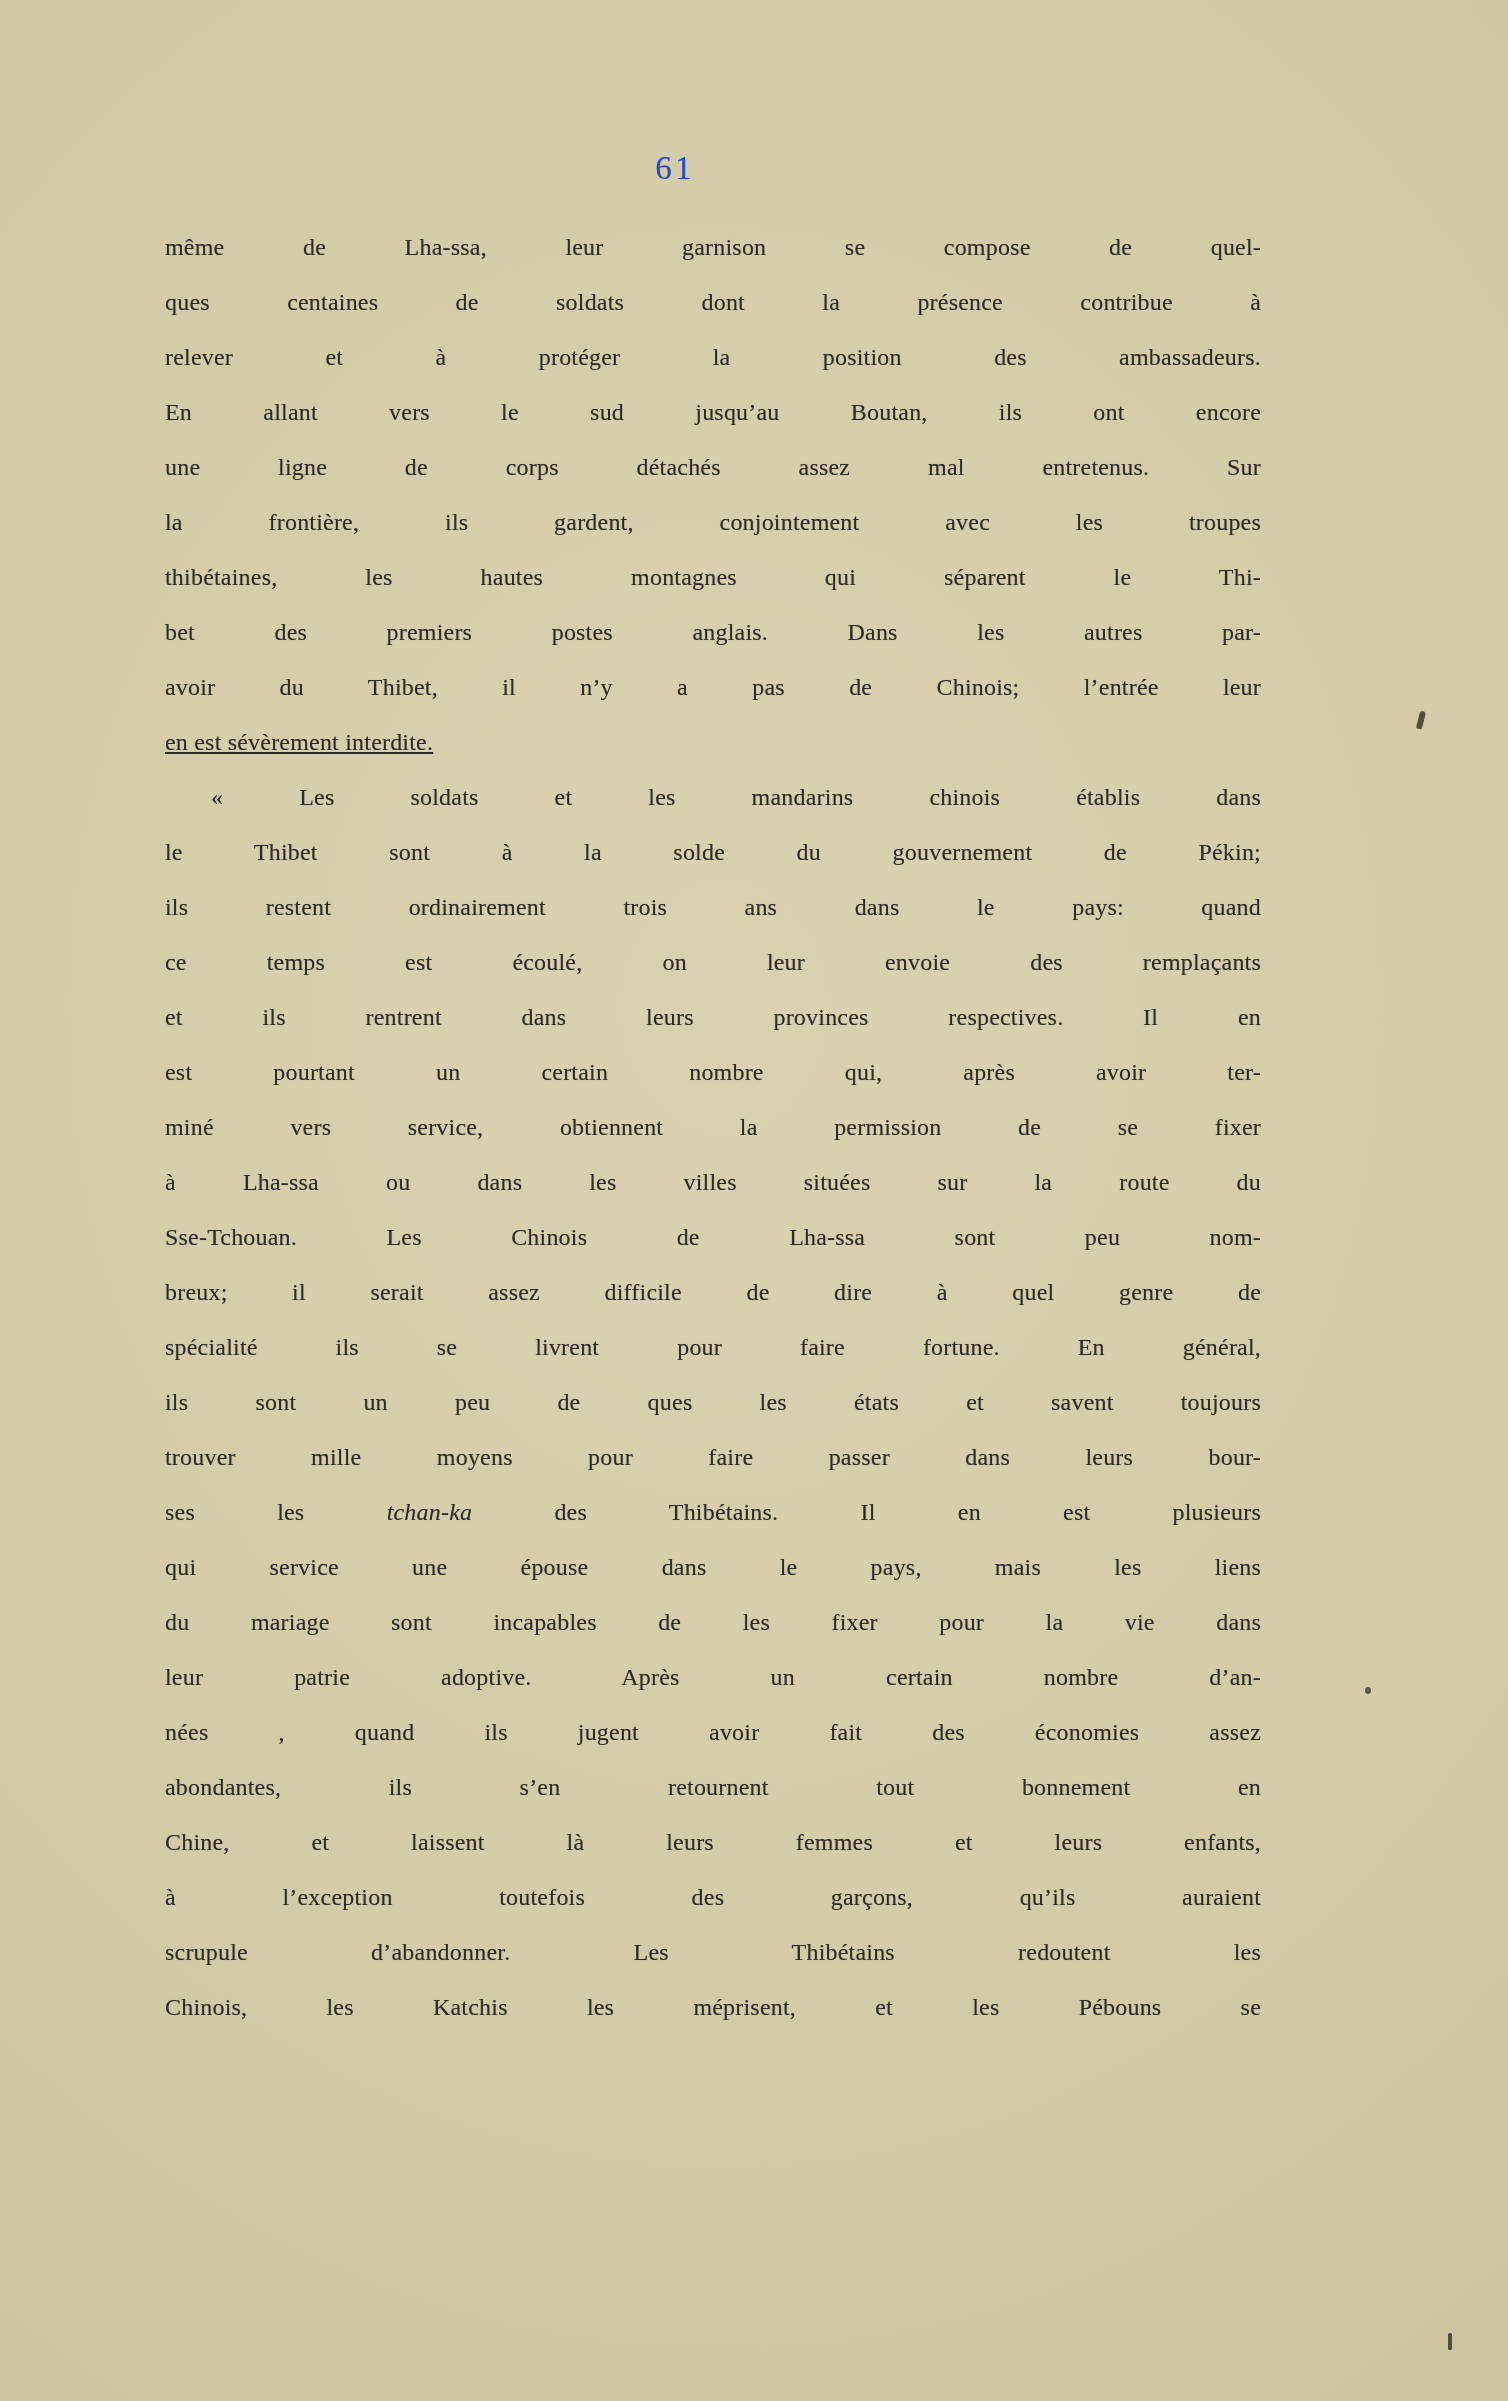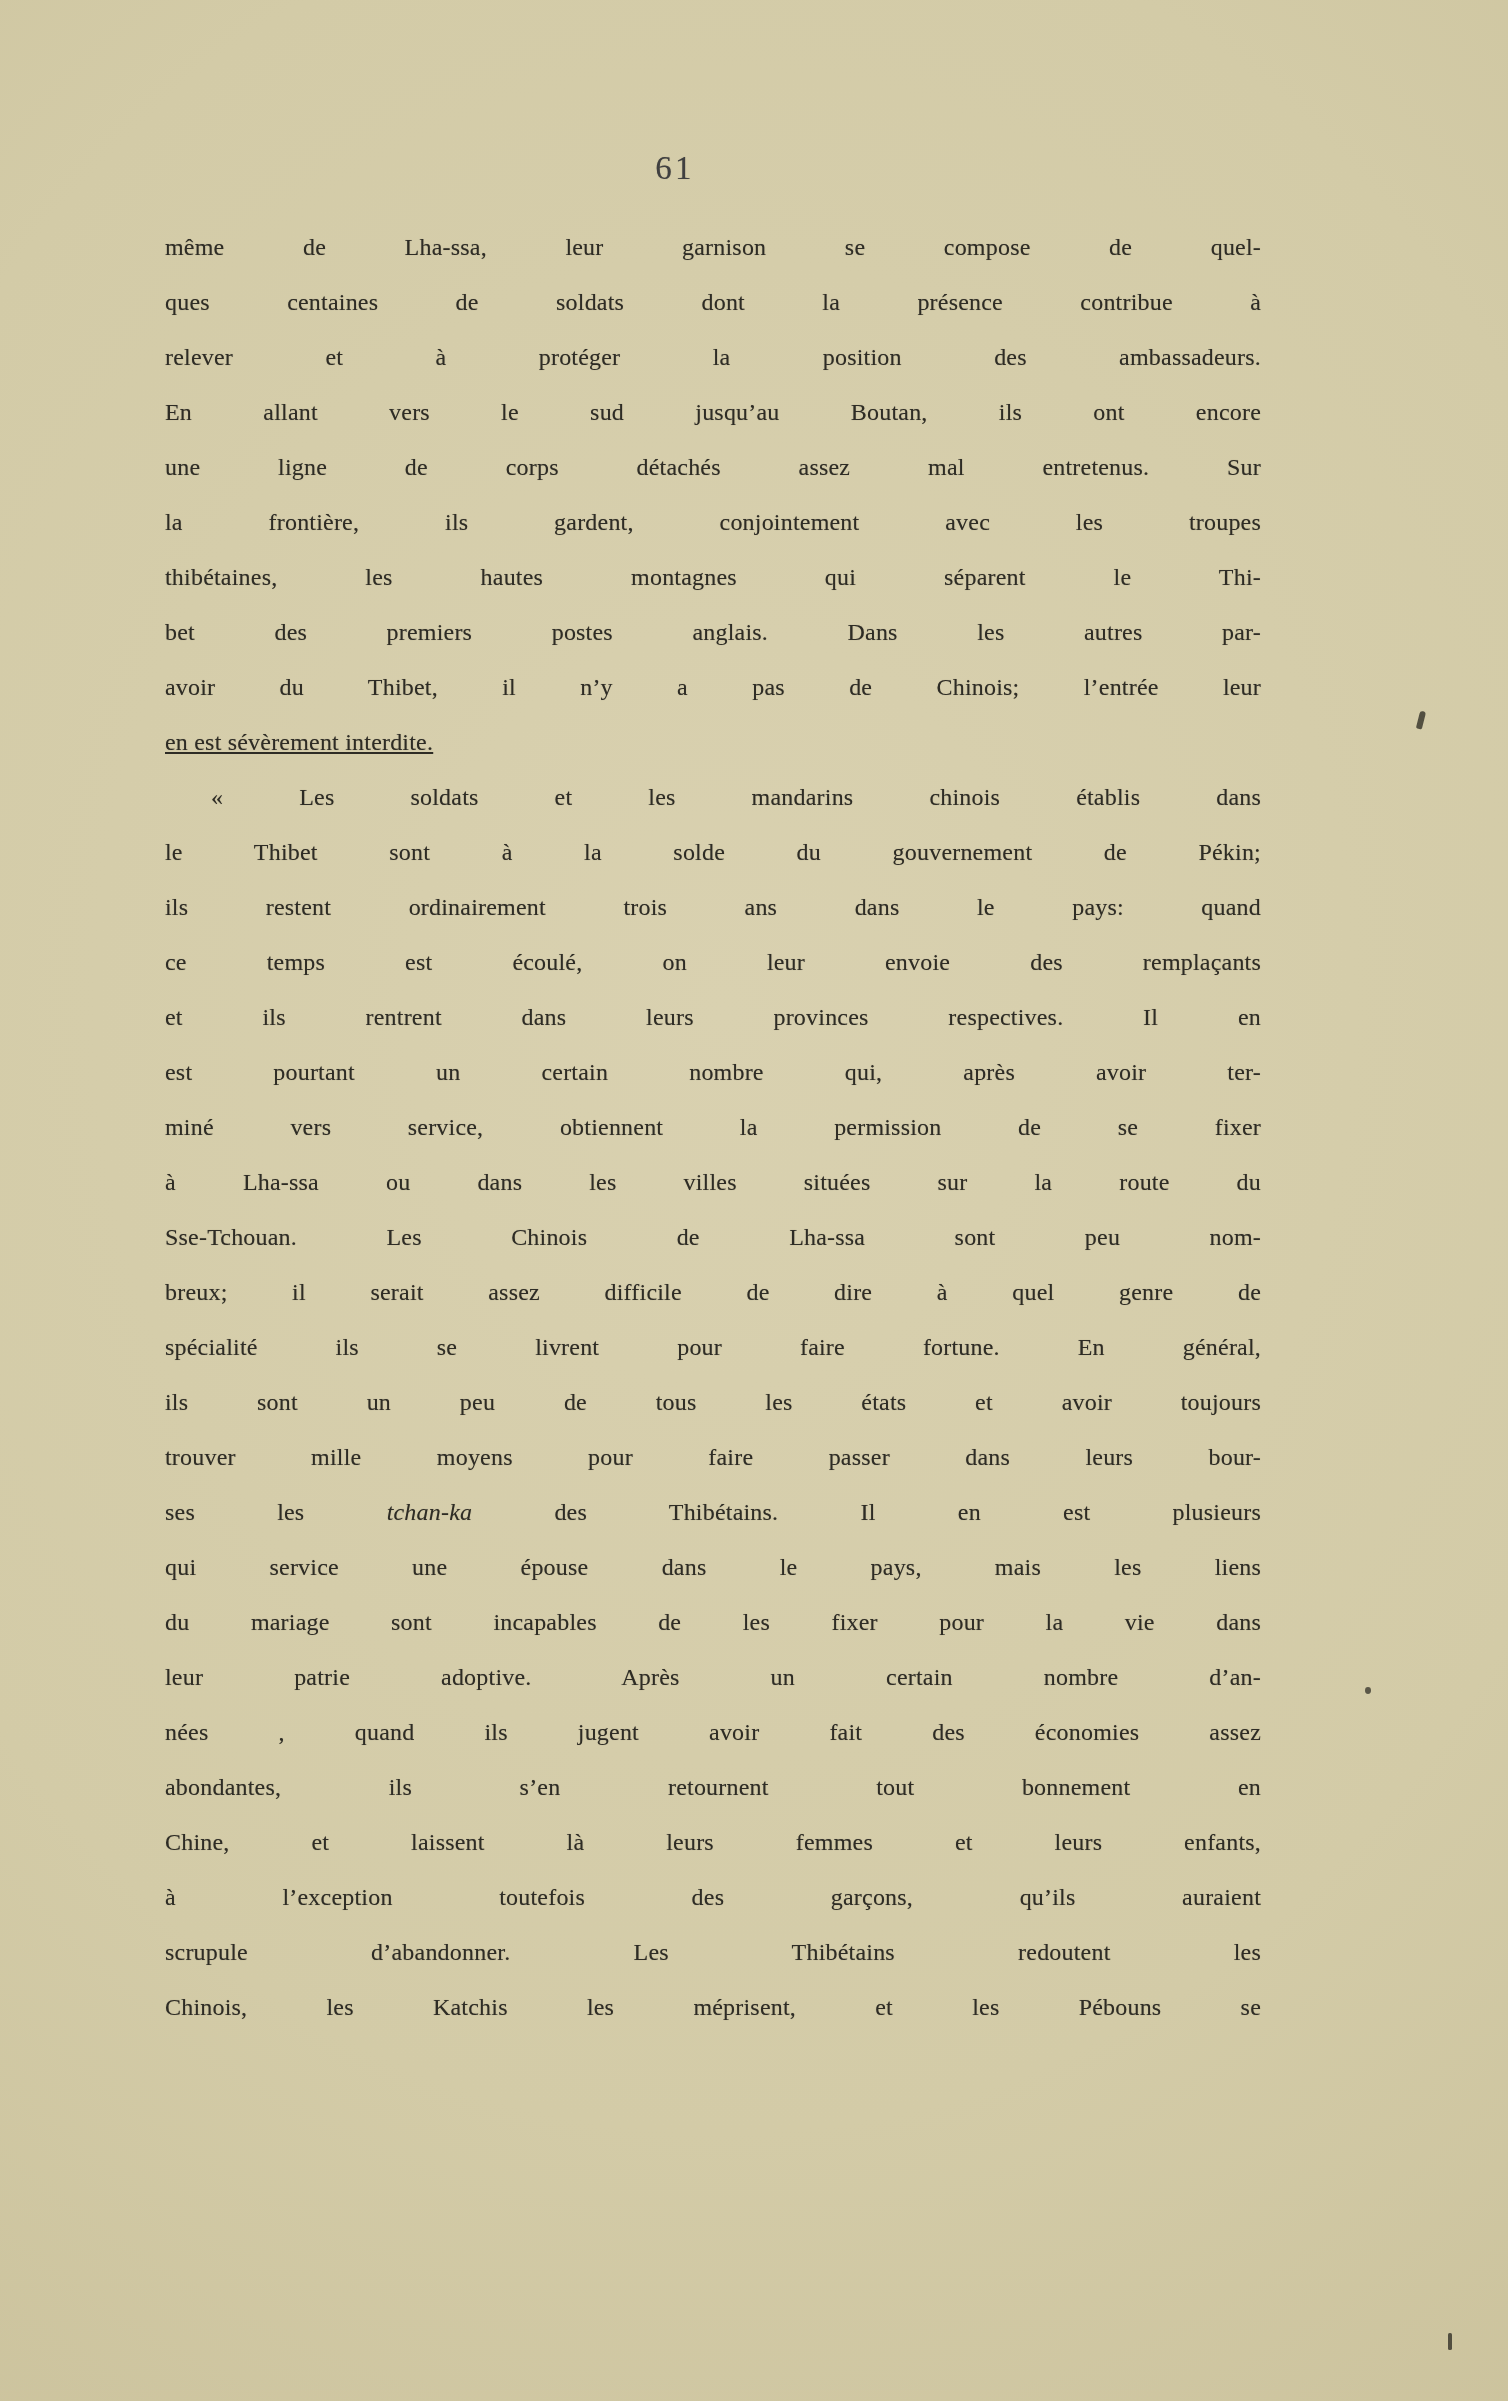--- a/index.html
+++ b/index.html
@@ -22,21 +22,21 @@
     inset: 0;
   }
   .page-number {
     position: absolute;
     top: 150px;
     left: 127px;
     width: 1096px;
     text-align: center;
     font-size: 33px;
     letter-spacing: 3.2px;
-    color: #404040;
+    color: #1d4ed8;
     text-shadow: 0 0 0.8px rgba(40,38,30,.35);
   }
   .text-block {
     position: absolute;
     left: 165px;
     top: 220px;
     width: 1096px;
     font-size: 24px;
     line-height: 55px;
     letter-spacing: 0.2px;
@@ -110,21 +110,21 @@
       <div class="line"><span>le Thibet sont à la solde du gouvernement de Pékin;</span></div>
       <div class="line"><span>ils restent ordinairement trois ans dans le pays: quand</span></div>
       <div class="line"><span>ce temps est écoulé, on leur envoie des remplaçants</span></div>
       <div class="line"><span>et ils rentrent dans leurs provinces respectives. Il en</span></div>
       <div class="line"><span>est pourtant un certain nombre qui, après avoir ter-</span></div>
       <div class="line"><span>miné vers service, obtiennent la permission de se fixer</span></div>
       <div class="line"><span>à Lha-ssa ou dans les villes situées sur la route du</span></div>
       <div class="line"><span>Sse-Tchouan. Les Chinois de Lha-ssa sont peu nom-</span></div>
       <div class="line"><span>breux; il serait assez difficile de dire à quel genre de</span></div>
       <div class="line"><span>spécialité ils se livrent pour faire fortune. En général,</span></div>
-      <div class="line"><span>ils sont un peu de tous les états et avoir toujours</span></div>
+      <div class="line"><span>ils sont un peu de ques les états et savent toujours</span></div>
       <div class="line"><span>trouver mille moyens pour faire passer dans leurs bour-</span></div>
       <div class="line"><span>ses les </span><span class="italic">tchan-ka</span><span> des Thibétains. Il en est plusieurs</span></div>
       <div class="line"><span>qui service une épouse dans le pays, mais les liens</span></div>
       <div class="line"><span>du mariage sont incapables de les fixer pour la vie dans</span></div>
       <div class="line"><span>leur patrie adoptive. Après un certain nombre d’an-</span></div>
       <div class="line"><span>nées , quand ils jugent avoir fait des économies assez</span></div>
       <div class="line"><span>abondantes, ils s’en retournent tout bonnement en</span></div>
       <div class="line"><span>Chine, et laissent là leurs femmes et leurs enfants,</span></div>
       <div class="line"><span>à l’exception toutefois des garçons, qu’ils auraient</span></div>
       <div class="line"><span>scrupule d’abandonner. Les Thibétains redoutent les</span></div>

